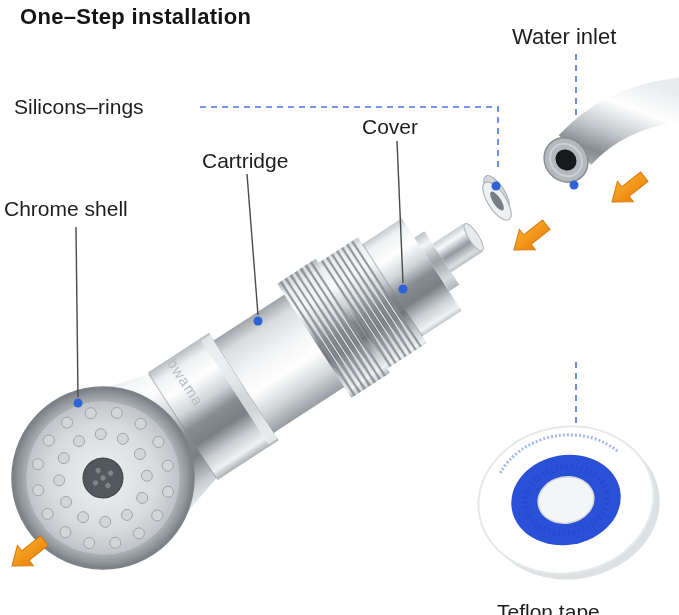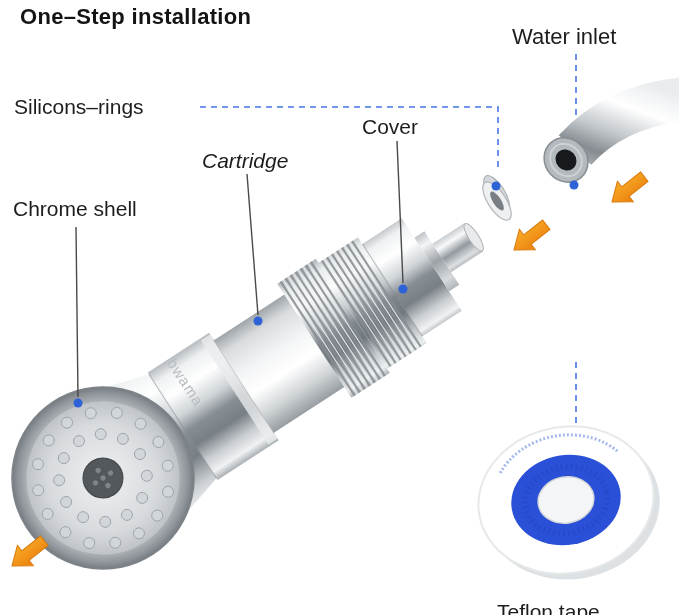--- a/index.html
+++ b/index.html
@@ -242,16 +242,16 @@
       <use href="#arrowShape" transform="translate(514,250) rotate(-38)"></use>
       <use href="#arrowShape" transform="translate(12,566) rotate(-38)"></use>
     </g>
   </svg>
 
   <div class="title">One–Step installation</div>
 
   <div class="lbl" style="left:512px;top:24px;font-size:22px;">Water inlet</div>
   <div class="lbl" style="left:14px;top:95px;">Silicons–rings</div>
   <div class="lbl" style="left:362px;top:115px;">Cover</div>
-  <div class="lbl" style="left:202px;top:149px;font-style:italic;">Cartridge</div>
-  <div class="lbl" style="left:13px;top:197px;">Chrome shell</div>
+  <div class="lbl" style="left:202px;top:149px;">Cartridge</div>
+  <div class="lbl" style="left:4px;top:197px;">Chrome shell</div>
   <div class="lbl" style="left:497px;top:586px;margin-top:14px;">Teflon tape</div>
 </div>
 
 </body></html>

